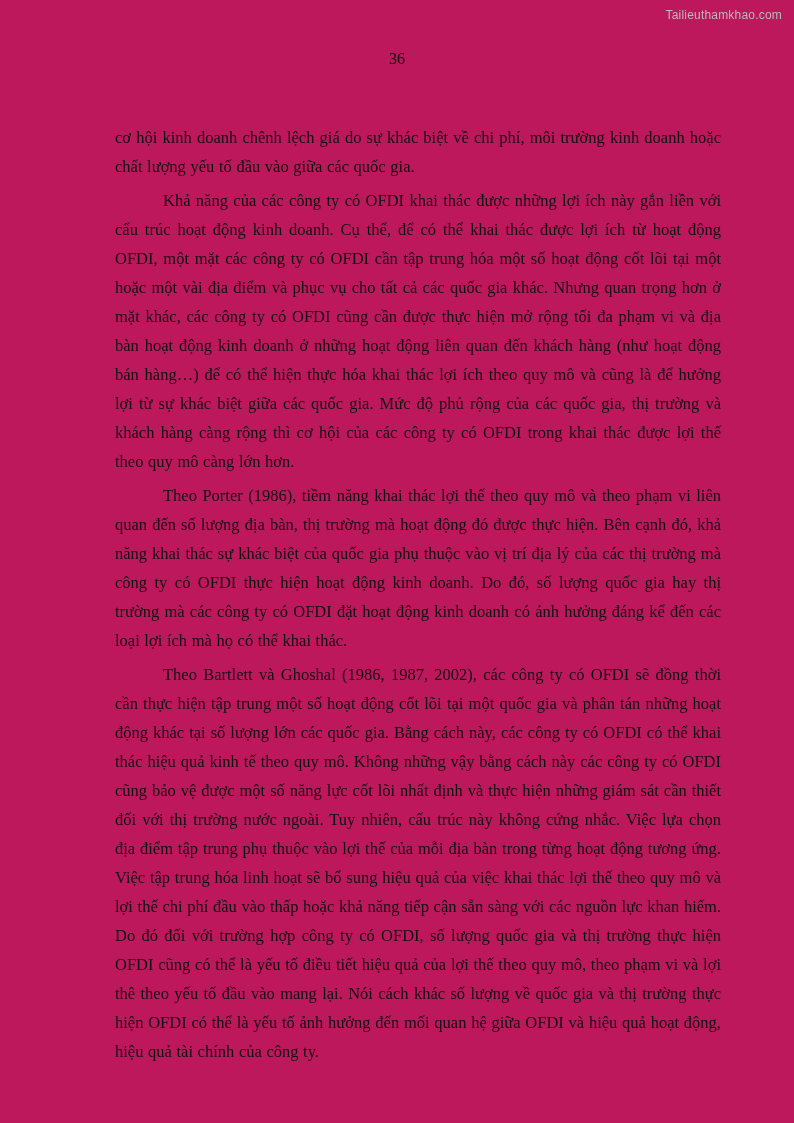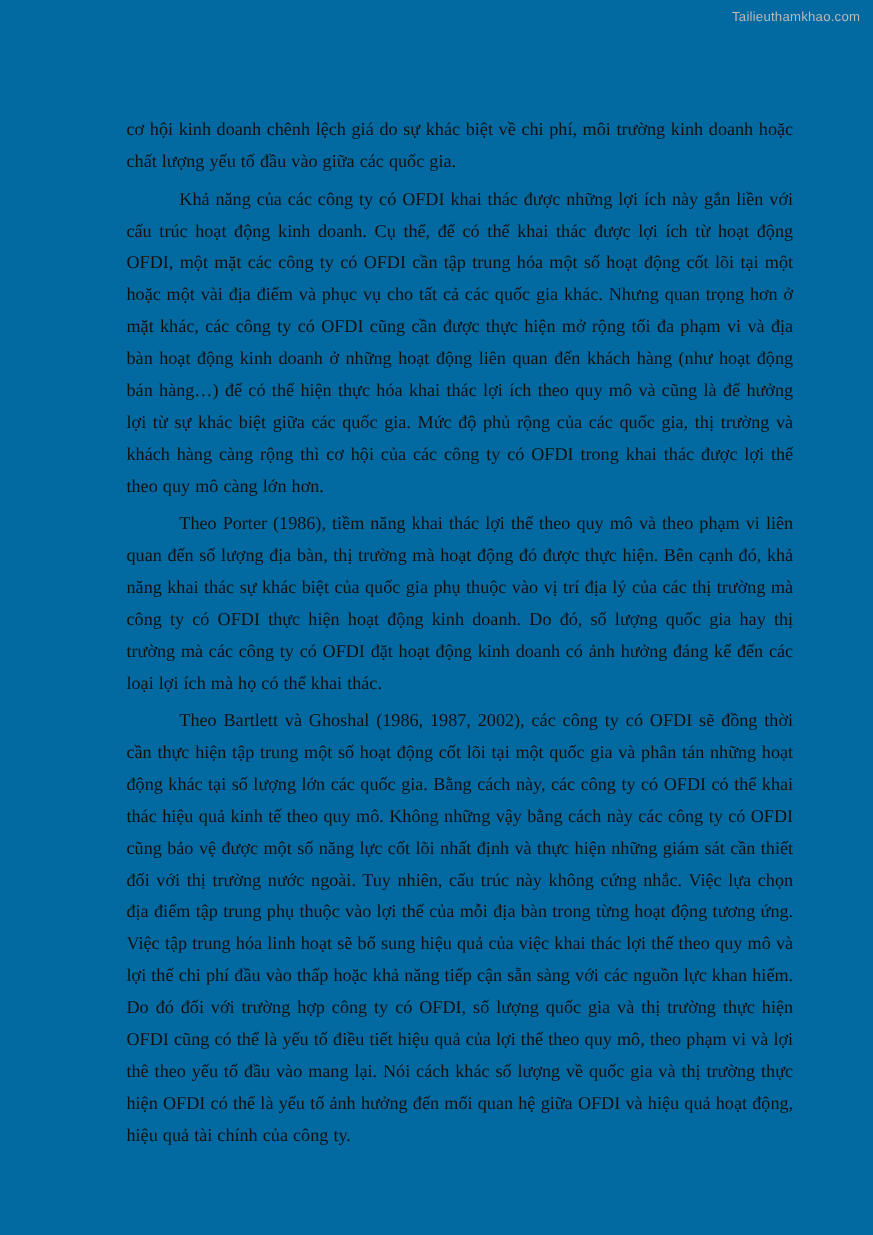--- a/index.html
+++ b/index.html
@@ -4,21 +4,21 @@
 <style>
   html, body {
     margin: 0;
     padding: 0;
     background: #ffffff;
   }
   .page {
     position: relative;
     width: 794px;
     height: 1123px;
-    background: #0369a1;
+    background: #be185d;
     overflow: hidden;
     font-family: "Liberation Serif", serif;
     color: #111111;
   }
   .watermark {
     position: absolute;
     top: 8px;
     right: 12px;
     font-family: "Liberation Sans", sans-serif;
     font-size: 12px;
@@ -29,21 +29,21 @@
     position: absolute;
     top: 50px;
     left: 0;
     width: 100%;
     text-align: center;
     font-size: 16px;
     color: #111111;
   }
   .content {
     position: absolute;
-    top: 103px;
+    top: 123px;
     left: 115px;
     width: 606px;
   }
   .para {
     margin: 0 0 5px 0;
     text-align: justify;
     font-size: 16.5px;
     line-height: 29px;
     word-spacing: 0.5px;
   }
@@ -51,20 +51,21 @@
     text-indent: 48px;
   }
 </style>
 </head>
 <body>
 
 <div class="page">
 
   <div class="watermark">Tailieuthamkhao.com</div>
 
+  <div class="page-number">36</div>
 
   <div class="content">
     <p class="para">cơ hội kinh doanh chênh lệch giá do sự khác biệt về chi phí, môi trường kinh doanh hoặc chất lượng yếu tố đầu vào giữa các quốc gia.</p>
     <p class="para indent">Khả năng của các công ty có OFDI khai thác được những lợi ích này gắn liền với cấu trúc hoạt động kinh doanh. Cụ thể, để có thể khai thác được lợi ích từ hoạt động OFDI, một mặt các công ty có OFDI cần tập trung hóa một số hoạt động cốt lõi tại một hoặc một vài địa điểm và phục vụ cho tất cả các quốc gia khác. Nhưng quan trọng hơn ở mặt khác, các công ty có OFDI cũng cần được thực hiện mở rộng tối đa phạm vi và địa bàn hoạt động kinh doanh ở những hoạt động liên quan đến khách hàng (như hoạt động bán hàng…) để có thể hiện thực hóa khai thác lợi ích theo quy mô và cũng là để hưởng lợi từ sự khác biệt giữa các quốc gia. Mức độ phủ rộng của các quốc gia, thị trường và khách hàng càng rộng thì cơ hội của các công ty có OFDI trong khai thác được lợi thế theo quy mô càng lớn hơn.</p>
     <p class="para indent">Theo Porter (1986), tiềm năng khai thác lợi thế theo quy mô và theo phạm vi liên quan đến số lượng địa bàn, thị trường mà hoạt động đó được thực hiện. Bên cạnh đó, khả năng khai thác sự khác biệt của quốc gia phụ thuộc vào vị trí địa lý của các thị trường mà công ty có OFDI thực hiện hoạt động kinh doanh. Do đó, số lượng quốc gia hay thị trường mà các công ty có OFDI đặt hoạt động kinh doanh có ảnh hưởng đáng kể đến các loại lợi ích mà họ có thể khai thác.</p>
     <p class="para indent">Theo Bartlett và Ghoshal (1986, 1987, 2002), các công ty có OFDI sẽ đồng thời cần thực hiện tập trung một số hoạt động cốt lõi tại một quốc gia và phân tán những hoạt động khác tại số lượng lớn các quốc gia. Bằng cách này, các công ty có OFDI có thể khai thác hiệu quả kinh tế theo quy mô. Không những vậy bằng cách này các công ty có OFDI cũng bảo vệ được một số năng lực cốt lõi nhất định và thực hiện những giám sát cần thiết đối với thị trường nước ngoài. Tuy nhiên, cấu trúc này không cứng nhắc. Việc lựa chọn địa điểm tập trung phụ thuộc vào lợi thế của mỗi địa bàn trong từng hoạt động tương ứng. Việc tập trung hóa linh hoạt sẽ bổ sung hiệu quả của việc khai thác lợi thế theo quy mô và lợi thế chi phí đầu vào thấp hoặc khả năng tiếp cận sẵn sàng với các nguồn lực khan hiếm. Do đó đối với trường hợp công ty có OFDI, số lượng quốc gia và thị trường thực hiện OFDI cũng có thể là yếu tố điều tiết hiệu quả của lợi thế theo quy mô, theo phạm vi và lợi thê theo yếu tố đầu vào mang lại. Nói cách khác số lượng về quốc gia và thị trường thực hiện OFDI có thể là yếu tố ảnh hưởng đến mối quan hệ giữa OFDI và hiệu quả hoạt động, hiệu quả tài chính của công ty.</p>
   </div>
 
 </div>
 

